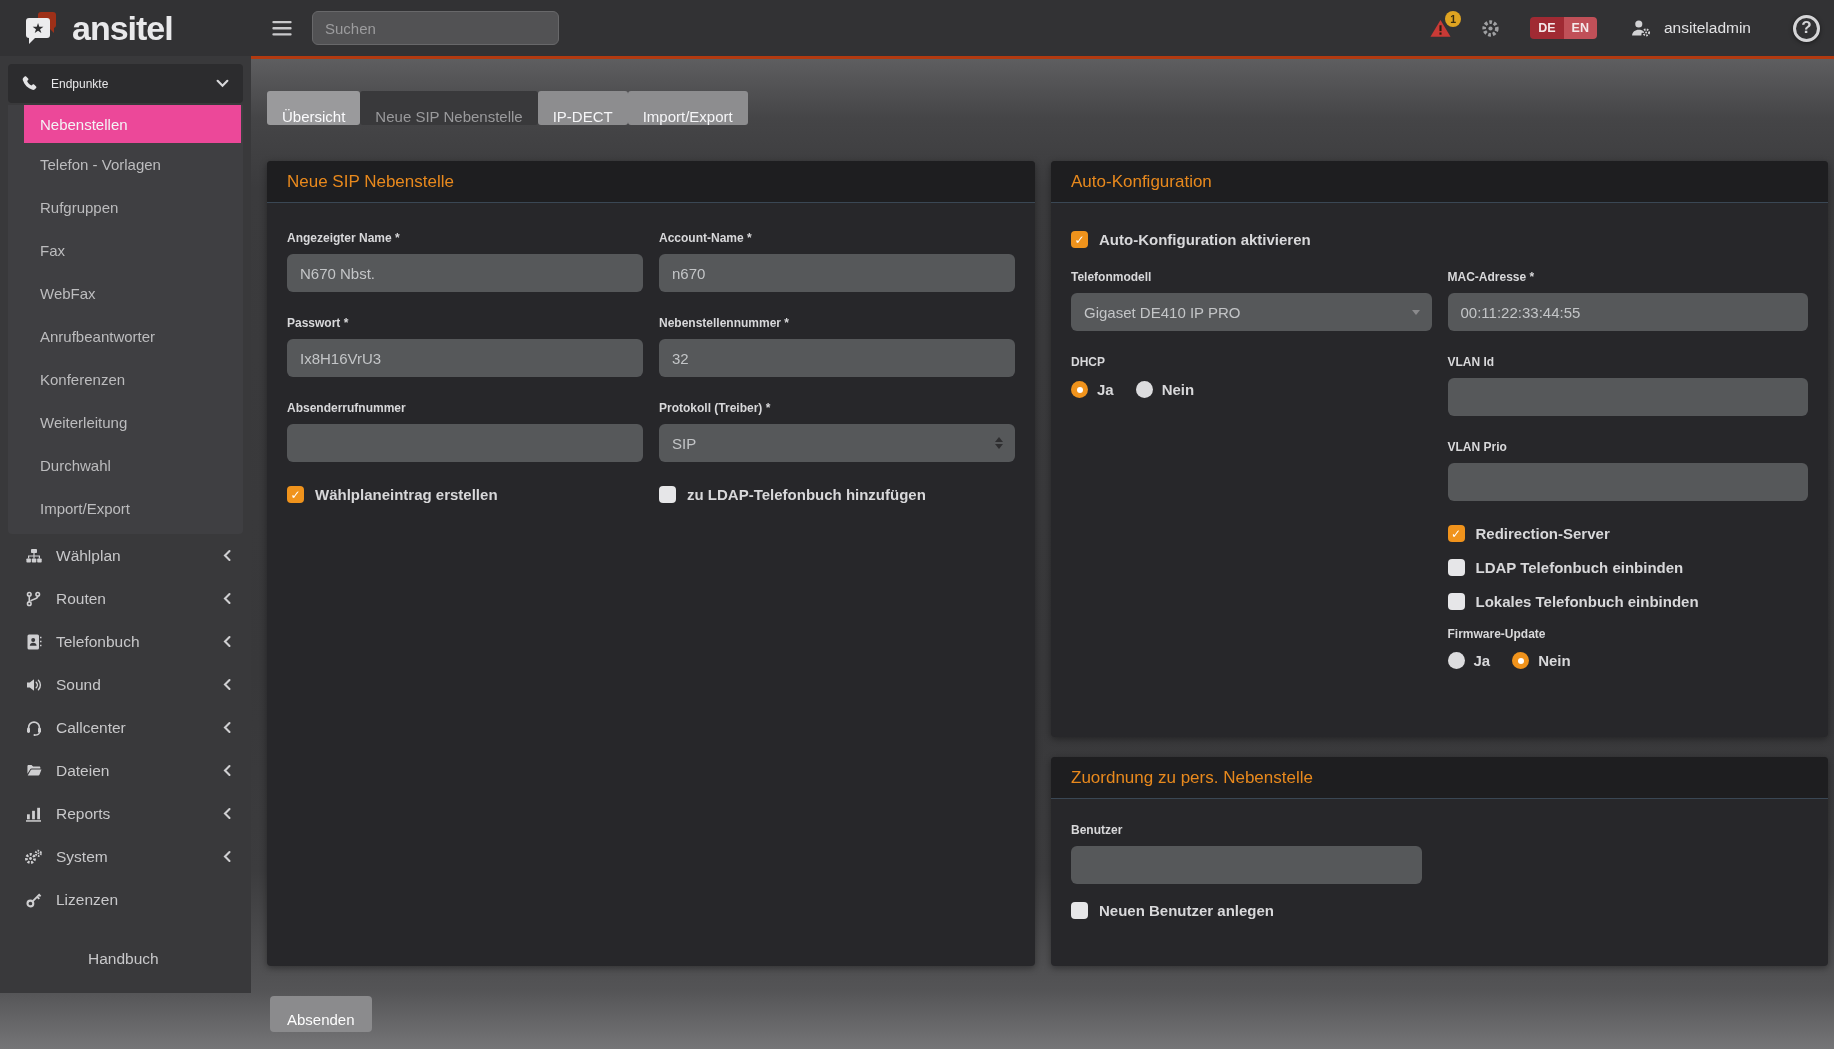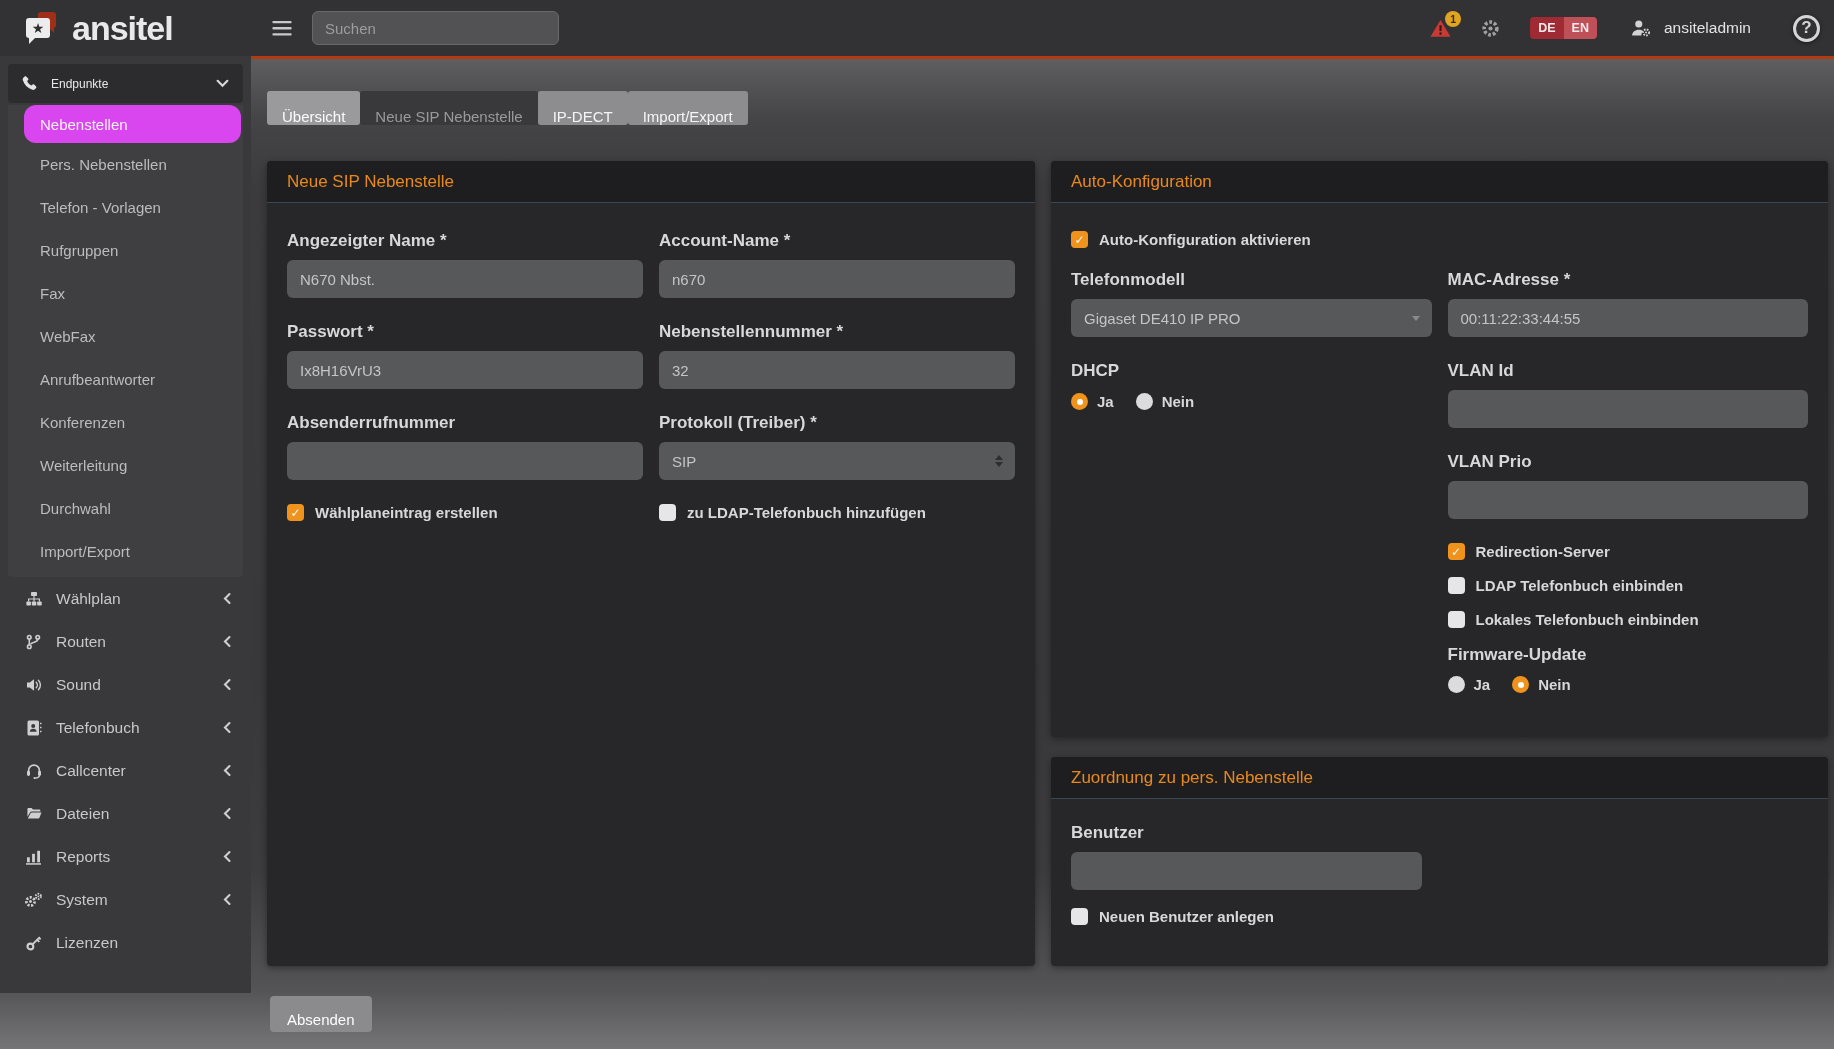--- a/index.html
+++ b/index.html
@@ -54,21 +54,21 @@
     overflow:hidden; z-index:20; }
   .side-head { margin:8px 8px 0; height:39px; background:#2c2c2e; border-radius:4px;
     display:flex; align-items:center; padding:0 14px; cursor:pointer; }
   .side-head .g-icon { color:#e4e4e6; margin-right:12px; display:flex; }
   .side-head-label { color:#e8e8ea; font-size:12px; }
   .side-head .chev { margin-left:auto; display:flex; }
 
   .submenu { margin:0 8px; background:#3f3f42; border-radius:0 0 4px 4px; padding-bottom:4px; }
   .sub-item { height:43px; display:flex; align-items:center; padding-left:32px; color:#bcbcbe;
     font-size:15px; cursor:pointer; }
-  .sub-item.active { background:#d946ef; color:#f4f4f6; border-radius:12px; margin:2px 2px 0 16px;
+  .sub-item.active { background:#ec4899; color:#f4f4f6; border-radius:0; margin:2px 2px 0 16px;
     height:38px; padding-left:16px; }
 
   .grp { height:43px; display:flex; align-items:center; padding:0 20px 0 24px; color:#c8c8ca;
     font-size:15.5px; cursor:pointer; }
   .grp .g-icon { width:19px; display:flex; justify-content:center; margin-right:13px; color:#cfcfd1; }
   .grp .chev { margin-left:auto; display:flex; }
   .grp.handbuch { margin-top:16px; padding-left:88px; }
 
   
   .main { position:absolute; left:251px; top:59px; right:0; bottom:0; padding-left:16px; z-index:10; }
@@ -83,21 +83,21 @@
   .panel { background:#27272a; border-radius:4px; box-shadow:0 2px 7px rgba(0,0,0,.38); }
   .panel-header { height:42px; background:#1e1e20; border-radius:4px 4px 0 0; border-bottom:1px solid #3a4754;
     display:flex; align-items:center; padding:0 20px; color:#e8891d; font-size:17px; }
   .panel-sip { width:768px; height:805px; }
   .col-right { width:777px; margin-left:16px; }
   .panel-auto { width:777px; height:576px; }
   .panel-assign { width:777px; height:209px; margin-top:20px; }
 
   .panel-body { padding:28px 20px 0; }
   .grid2 { display:grid; grid-template-columns:1fr 1fr; column-gap:16px; }
-  .f-label { display:block; font-weight:bold; font-size:17px; color:#d8d8da; margin-bottom:9px; }
+  .f-label { display:block; font-weight:bold; font-size:12px; color:#d8d8da; margin-bottom:9px; }
   .field { width:100%; height:38px; background:#56585a; border:none; border-radius:6px; color:#c3c5c7;
     font-size:15px; padding:0 13px; font-family:inherit; outline:none; display:block; }
   .f-row { margin-bottom:24px; }
   .sel-field { position:relative; display:flex; align-items:center; cursor:pointer; }
   .caret-updown { position:absolute; right:12px; display:flex; flex-direction:column; gap:2px; }
   .caret-updown i { display:block; width:0; height:0; border-left:4.5px solid transparent; border-right:4.5px solid transparent; }
   .caret-up { border-bottom:5px solid #2e2e30; }
   .caret-dn { border-top:5px solid #2e2e30; }
   .caret-single { position:absolute; right:12px; width:0; height:0; border-left:4.5px solid transparent;
     border-right:4.5px solid transparent; border-top:5.5px solid #8a8a8c; }
@@ -195,23 +195,20 @@
         <svg viewBox="0 0 12 8" width="13" height="9" fill="none" stroke="#d8d8da" stroke-width="2" stroke-linecap="round">
             <path d="M1.5 1.5 6 6l4.5-4.5"></path>
           </svg>
       </span>
     </div>
     <div class="submenu">
       <div class="sub-item active">
           <span>Nebenstellen</span>
         </div>
       <div class="sub-item">
-          <span>Pers. Nebenstellen</span>
-        </div>
-      <div class="sub-item">
           <span>Telefon - Vorlagen</span>
         </div>
       <div class="sub-item">
           <span>Rufgruppen</span>
         </div>
       <div class="sub-item">
           <span>Fax</span>
         </div>
       <div class="sub-item">
           <span>WebFax</span>
@@ -261,42 +258,42 @@
         </span>
       <span>Routen</span>
       <span class="chev">
           <svg viewBox="0 0 8 12" width="8" height="13" fill="none" stroke="#cfcfd1" stroke-width="2.1" stroke-linecap="round">
             <path d="M6.5 1.5 2 6l4.5 4.5"></path>
           </svg>
         </span>
     </div>
     <div class="grp">
       <span class="g-icon">
-          <svg viewBox="0 0 16 16" width="18" height="16">
-            <path d="M1 5.5h2.8L8 2.2v11.6L3.8 10.5H1z" fill="currentColor"></path>
-            <path d="M10.2 5.2a4 4 0 0 1 0 5.6M12.4 3.2a6.8 6.8 0 0 1 0 9.6" stroke="currentColor" stroke-width="1.4" fill="none" stroke-linecap="round"></path>
-          </svg>
-        </span>
-      <span>Sound</span>
-      <span class="chev">
-          <svg viewBox="0 0 8 12" width="8" height="13" fill="none" stroke="#cfcfd1" stroke-width="2.1" stroke-linecap="round">
-            <path d="M6.5 1.5 2 6l4.5 4.5"></path>
-          </svg>
-        </span>
-    </div>
-    <div class="grp">
-      <span class="g-icon">
           <svg viewBox="0 0 16 16" width="16" height="16">
             <rect x="1.5" y="0.5" width="11.5" height="15" rx="1.5" fill="currentColor"></rect>
             <circle cx="7.2" cy="6" r="2" fill="#39393b"></circle>
             <path d="M3.8 11.8c0-1.9 1.5-3 3.4-3s3.4 1.1 3.4 3z" fill="#39393b"></path>
             <path d="M14 3.5h1.5M14 7.5h1.5M14 11.5h1.5" stroke="currentColor" stroke-width="1.6"></path>
           </svg>
         </span>
       <span>Telefonbuch</span>
+      <span class="chev">
+          <svg viewBox="0 0 8 12" width="8" height="13" fill="none" stroke="#cfcfd1" stroke-width="2.1" stroke-linecap="round">
+            <path d="M6.5 1.5 2 6l4.5 4.5"></path>
+          </svg>
+        </span>
+    </div>
+    <div class="grp">
+      <span class="g-icon">
+          <svg viewBox="0 0 16 16" width="18" height="16">
+            <path d="M1 5.5h2.8L8 2.2v11.6L3.8 10.5H1z" fill="currentColor"></path>
+            <path d="M10.2 5.2a4 4 0 0 1 0 5.6M12.4 3.2a6.8 6.8 0 0 1 0 9.6" stroke="currentColor" stroke-width="1.4" fill="none" stroke-linecap="round"></path>
+          </svg>
+        </span>
+      <span>Sound</span>
       <span class="chev">
           <svg viewBox="0 0 8 12" width="8" height="13" fill="none" stroke="#cfcfd1" stroke-width="2.1" stroke-linecap="round">
             <path d="M6.5 1.5 2 6l4.5 4.5"></path>
           </svg>
         </span>
     </div>
     <div class="grp">
       <span class="g-icon">
           <svg viewBox="0 0 16 16" width="16" height="16" fill="currentColor">
             <path d="M2.6 9V7.5a5.4 5.4 0 0 1 10.8 0V9" fill="none" stroke="currentColor" stroke-width="1.6"></path>

